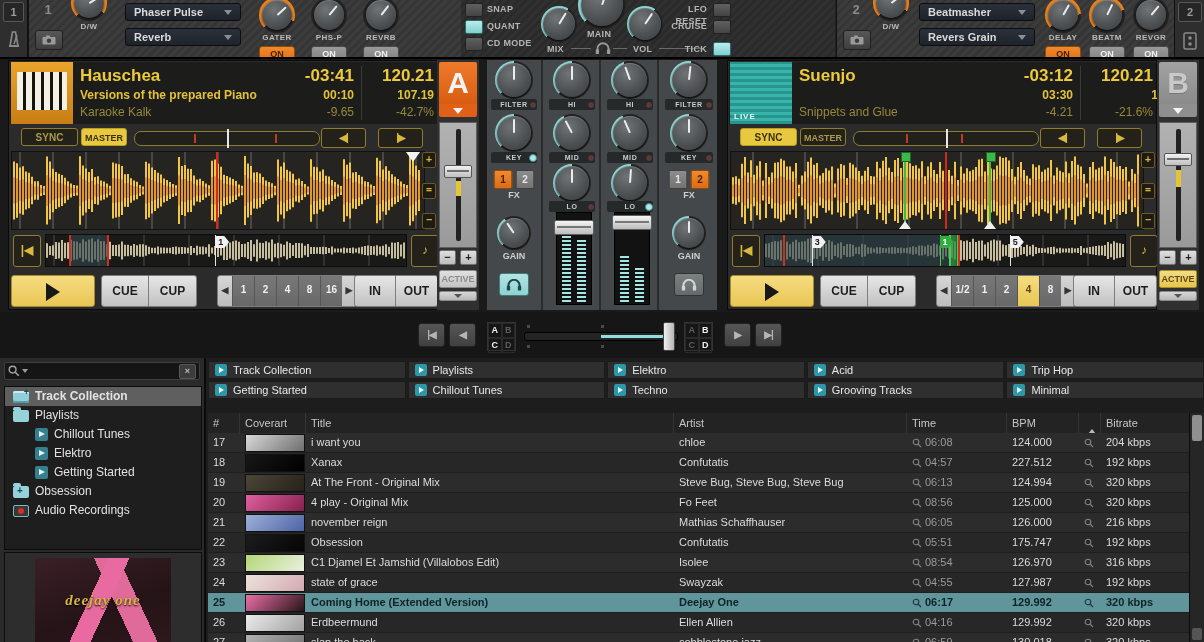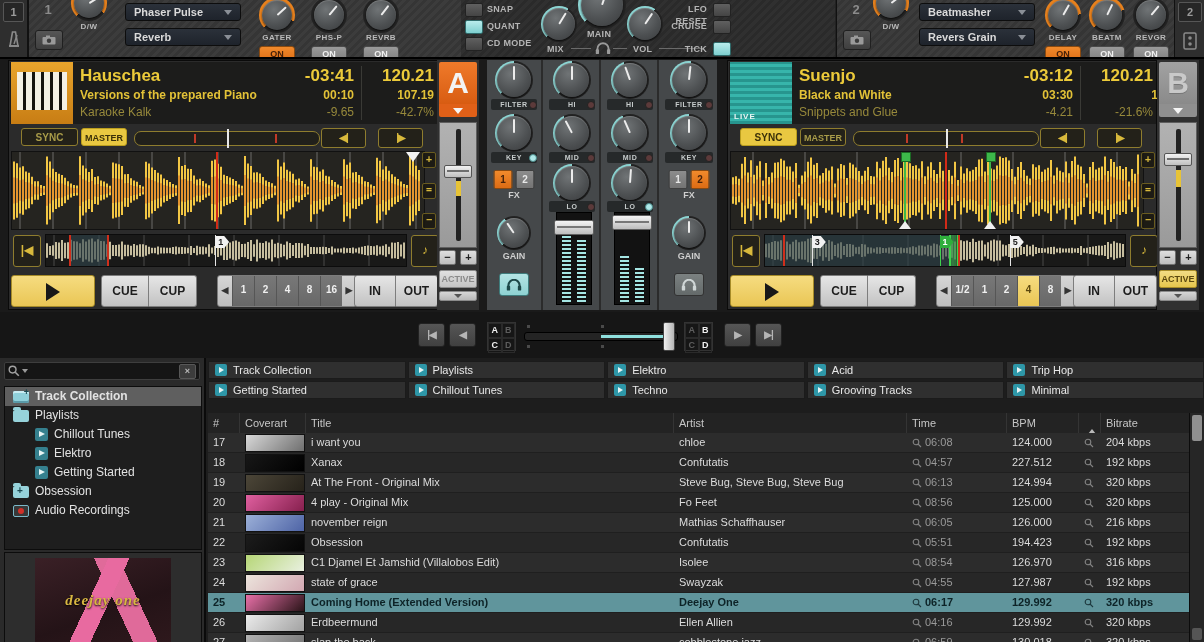--- a/index.html
+++ b/index.html
@@ -645,21 +645,20 @@
       </div>
     </div>
   </div>
 
   <div class="deck" id="deckB" style="left:727px;">
     <div class="dheader">
       <div class="art artB">
           <div class="live">LIVE</div>
         </div>
       <div class="dtitle">Suenjo</div>
-      <div class="dsub">Black and White</div>
       <div class="dlab">Snippets and Glue</div>
       <div class="tnum1" style="left:254px;width:90px;">-03:12</div>
       <div class="tnum2" style="left:254px;width:90px;">03:30</div>
       <div class="tnum3" style="left:254px;width:90px;">-4.21</div>
       <div class="hdiv" style="left:351px;"></div>
       <div class="tnum1" style="left:336px;width:88px;">120.21</div>
       <div class="tnum2" style="left:336px;width:88px;padding-left:35px;">128.98</div>
       <div class="tnum3" style="left:336px;width:88px;">-21.6%</div>
     </div>
     <div class="syncbtn on" style="left:12px;width:57px;">SYNC</div>
@@ -1006,21 +1005,21 @@
           </div>
           <div>Obsession</div>
           <div>Confutatis</div>
           <div style="color: rgb(153, 153, 153);">
             <svg class="mag" viewBox="0 0 10 10">
               <circle cx="4" cy="4" r="2.8" fill="none" stroke="currentColor" stroke-width="1.1"></circle>
               <line x1="6" y1="6" x2="9" y2="9" stroke="currentColor" stroke-width="1.1"></line>
             </svg>
             <span>05:51</span>
           </div>
-          <div>194.423</div>
+          <div>175.747</div>
           <div style="color: rgb(153, 153, 153);">
             <svg class="mag" viewBox="0 0 10 10">
               <circle cx="4" cy="4" r="2.8" fill="none" stroke="currentColor" stroke-width="1.1"></circle>
               <line x1="6" y1="6" x2="9" y2="9" stroke="currentColor" stroke-width="1.1"></line>
             </svg>
           </div>
           <div>192 kbps</div>
         </div>
         <div class="trow">
           <div>23</div>

